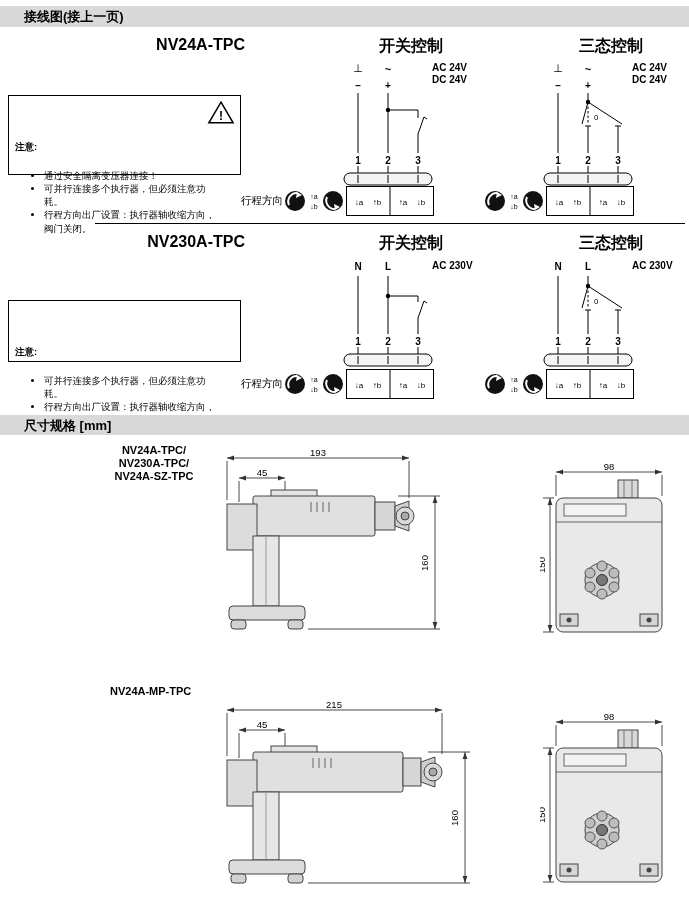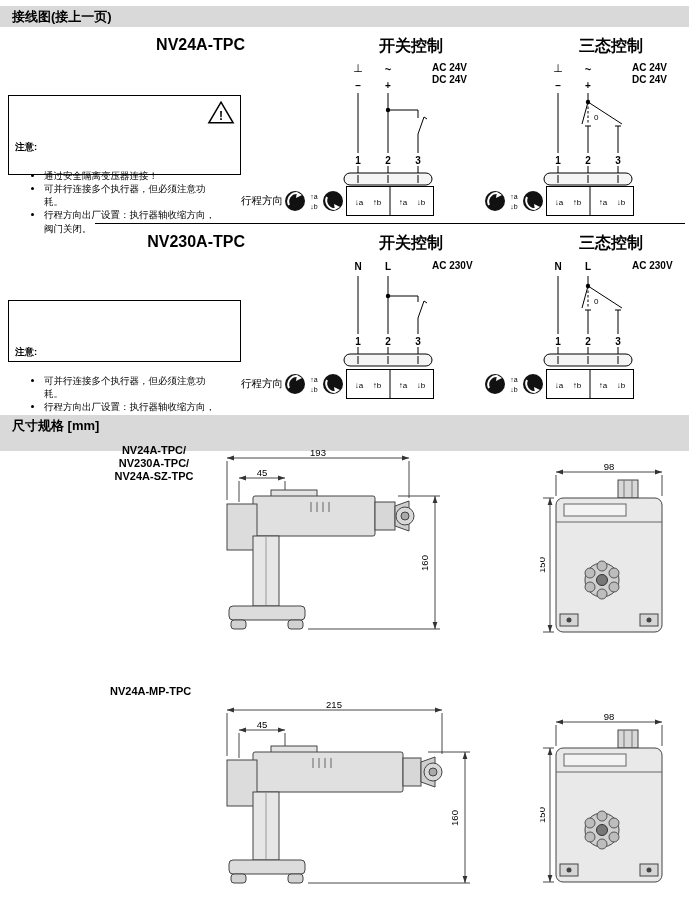--- a/index.html
+++ b/index.html
@@ -2,21 +2,21 @@
 <html><head>
 <meta charset="utf-8">
 <style>
   * { margin:0; padding:0; box-sizing:border-box; }
   html,body { background:#fff; }
   body {
     width:689px; height:911px; position:relative; overflow:hidden;
     font-family:"Liberation Sans","DejaVu Sans",sans-serif; color:#000;
   }
   .abs { position:absolute; }
-  .bar { background:#d9d9d9; font-weight:700; font-size:13px; line-height:21px; padding:0 12px; }
+  .bar { background:#d9d9d9; font-weight:700; font-size:13px; line-height:21px; padding:0 24px; }
   .mtitle { font-weight:700; font-size:16px; text-align:right; }
   .notebox { position:absolute; border:1px solid #000; padding:3px 6px; font-size:9.5px; line-height:1.38; background:#fff; }
   .notebox ul { margin:16px; padding-left:13px; list-style:disc; }
   .note-title { font-weight:700;margin-top:41px; }
   .warnpos { position:absolute; right:5px; top:4px; }
   .dirlabel { font-size:10.5px; }
   .modelblock { font-weight:700; font-size:11px; line-height:13px; text-align:center; }
   .mplabel { font-weight:700; font-size:11px; }
   .sep { background:#000; height:1px; }
   svg text { font-family:"Liberation Sans","DejaVu Sans",sans-serif; fill:#000; }
@@ -282,21 +282,21 @@
 
 <svg class="abs" style="left:546px;top:369px" width="88" height="30" viewBox="0 0 88 30">
   <rect x="0.5" y="0.5" width="87" height="29" fill="#fff" stroke="#000"></rect>
   <line x1="44" y1="0" x2="44" y2="30" stroke="#000"></line>
   <text x="13" y="19" class="s8 mid">↓a</text>
   <text x="31" y="19" class="s8 mid">↑b</text>
   <text x="57" y="19" class="s8 mid">↑a</text>
   <text x="75" y="19" class="s8 mid">↓b</text>
 </svg>
 
-<div class="abs bar" style="left:0;top:415px;width:689px;height:36px">
+<div class="abs bar" style="left:0;top:415px;width:689px;height:20px">
   <span>尺寸规格 [mm]</span>
 </div>
 
 <div class="abs modelblock" style="left:100px;top:444px;width:108px">
   <div>NV24A-TPC/</div>
   <div>NV230A-TPC/</div>
   <div>NV24A-SZ-TPC</div>
 </div>
 
 <svg class="abs" style="left:213px;top:448px" width="235" height="205" viewBox="0 0 235 205">

